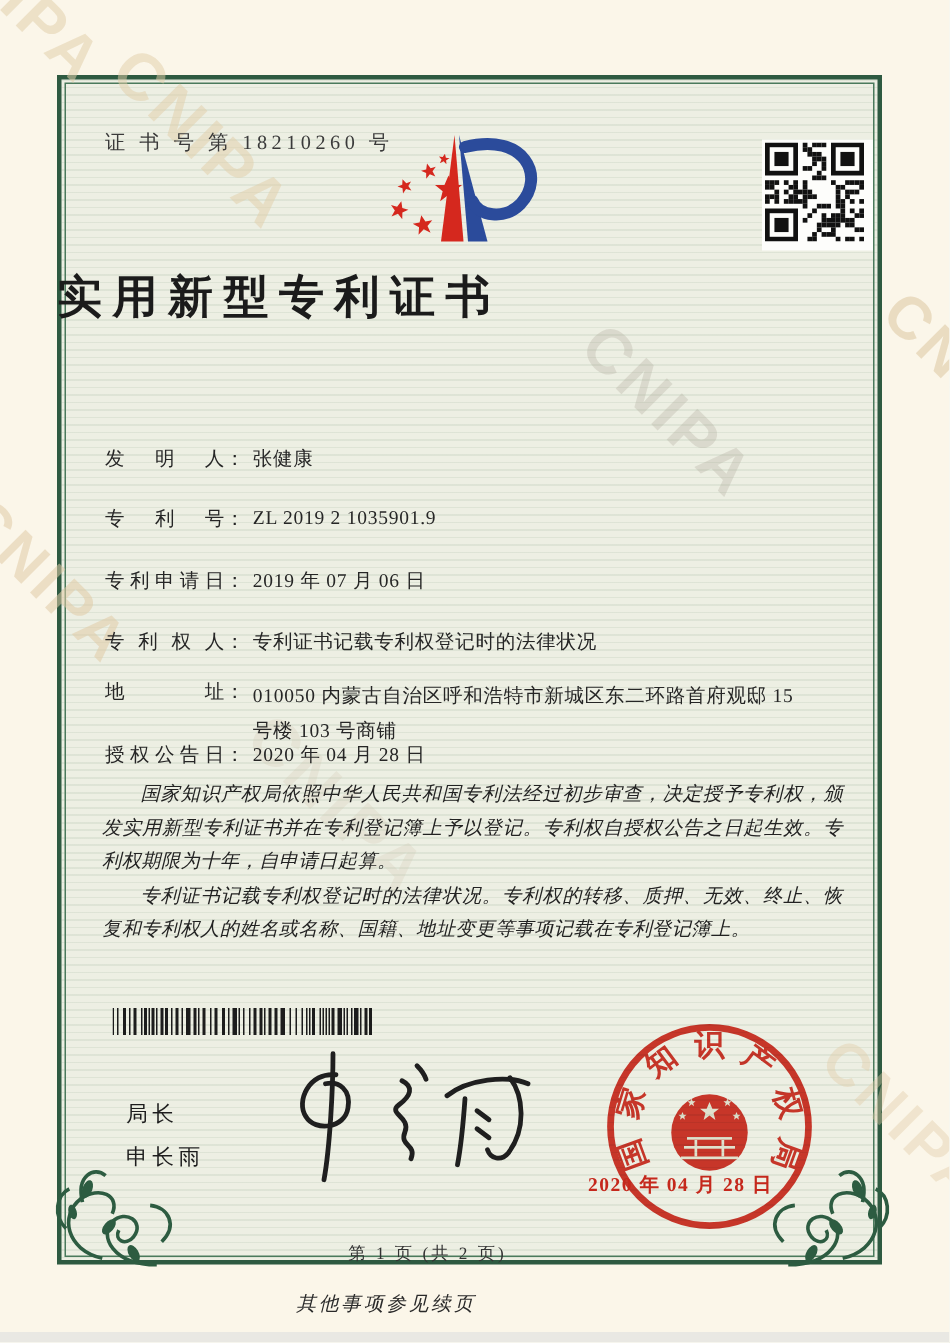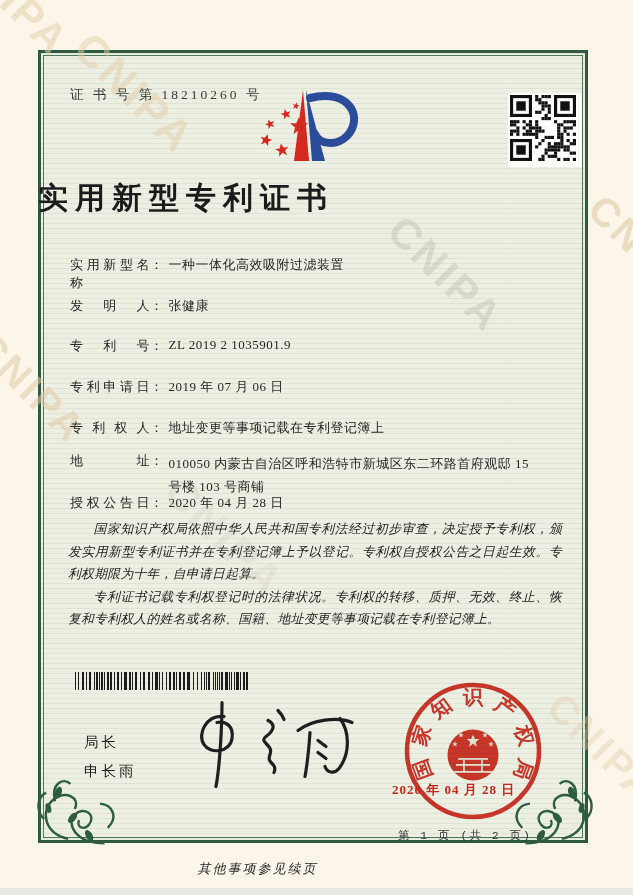--- a/index.html
+++ b/index.html
@@ -39,22 +39,22 @@
   .body-text{ left:68px; top:518px; width:494px; font-size:12.8px; line-height:22.5px;
     letter-spacing:0.3px; color:#222; text-align:justify; font-style:italic;}
   .body-text p{margin:0; text-indent:2em;}
   .barcode{ left:75px; top:672px; width:178px; height:18px;}
   .officer{ left:84px; font-size:14.5px; letter-spacing:3px; color:#1d1d1d;
     font-family:"Liberation Sans","DejaVu Sans",sans-serif;}
   .signature{ left:182px; top:692px; width:190px; height:105px; z-index:4;}
   .seal{ left:400px; top:678px; width:146px; height:146px; z-index:4; opacity:0.92; mix-blend-mode:multiply;}
   .seal-date{ left:392px; top:781px; width:170px; font-size:13px; letter-spacing:1px;
     color:#c5281c; z-index:5; font-weight:bold;}
-  .page-info{ left:38px; top:828px; width:494px; text-align:right; font-size:11.5px;
-    letter-spacing:2px; color:#333;font-family:Liberation Mono, monospace;}
+  .page-info{ left:38px; top:828px; width:494px; text-align:center; font-size:11.5px;
+    letter-spacing:2px; color:#333;}
   .footer-note{ left:0; top:860px; width:515px; text-align:center; font-size:13px;
     letter-spacing:2px; color:#2a2a2a; font-style:italic;}
   .flourish{ z-index:4;}
   .edge-strip{ position:absolute; left:0; bottom:0; width:633px; height:7px; background:#e9e8e3; z-index:6;}
 </style>
 </head>
 <body>
 
 <div class="page">
 
@@ -216,34 +216,31 @@
         <rect x="45" y="3" width="15" height="15" fill="#fdfdfb"></rect>
         <rect x="48" y="6" width="9" height="9" fill="#111"></rect>
         <rect x="0" y="42" width="21" height="21" fill="#111"></rect>
         <rect x="3" y="45" width="15" height="15" fill="#fdfdfb"></rect>
         <rect x="6" y="48" width="9" height="9" fill="#111"></rect>
       </svg>
   </div>
 
   <div class="z title">实用新型专利证书</div>
 
-  <div class="z row" style="top:256px">
-    <span class="lbl">实用新型名称</span><span class="colon">：</span><span class="val">一种一体化高效吸附过滤装置</span>
-  </div>
   <div class="z row" style="top:297px">
     <span class="lbl">发明人</span><span class="colon">：</span><span class="val">张健康</span>
   </div>
   <div class="z row" style="top:337px">
     <span class="lbl">专利号</span><span class="colon">：</span><span class="val">ZL 2019 2 1035901.9</span>
   </div>
   <div class="z row" style="top:378px">
     <span class="lbl">专利申请日</span><span class="colon">：</span><span class="val">2019 年 07 月 06 日</span>
   </div>
   <div class="z row" style="top:419px">
-    <span class="lbl">专利权人</span><span class="colon">：</span><span class="val">地址变更等事项记载在专利登记簿上</span>
+    <span class="lbl">专利权人</span><span class="colon">：</span><span class="val">专利证书记载专利权登记时的法律状况</span>
   </div>
   <div class="z row" style="top:452px">
     <span class="lbl">地址</span><span class="colon">：</span><span class="val val-wrap">010050 内蒙古自治区呼和浩特市新城区东二环路首府观邸 15 号楼 103 号商铺</span>
   </div>
   <div class="z row" style="top:494px">
     <span class="lbl">授权公告日</span><span class="colon">：</span><span class="val">2020 年 04 月 28 日</span>
   </div>
 
   <div class="z body-text">
     <p>国家知识产权局依照中华人民共和国专利法经过初步审查，决定授予专利权，颁发实用新型专利证书并在专利登记簿上予以登记。专利权自授权公告之日起生效。专利权期限为十年，自申请日起算。</p>

